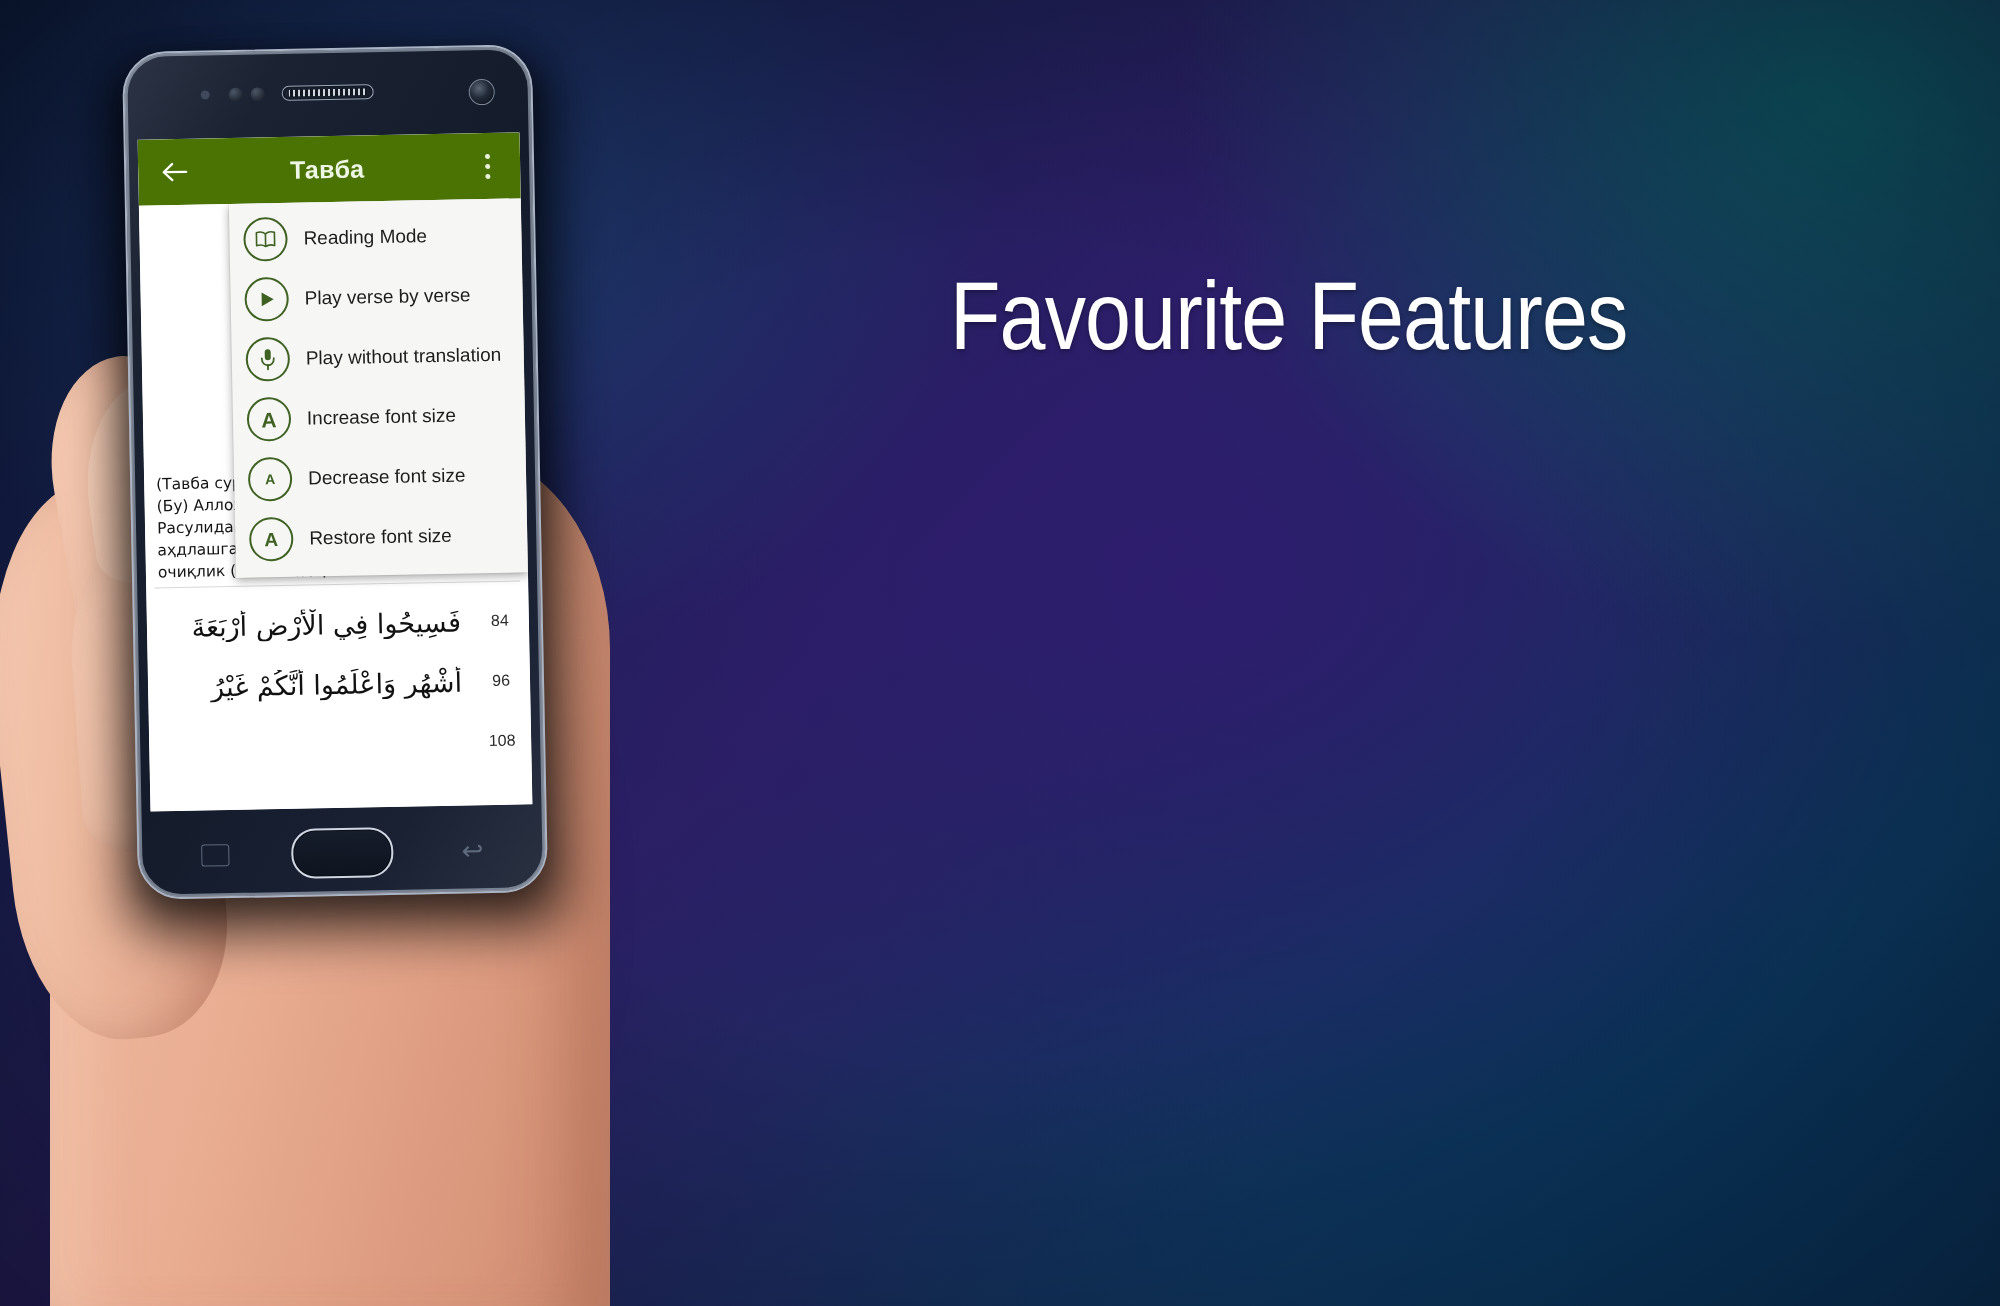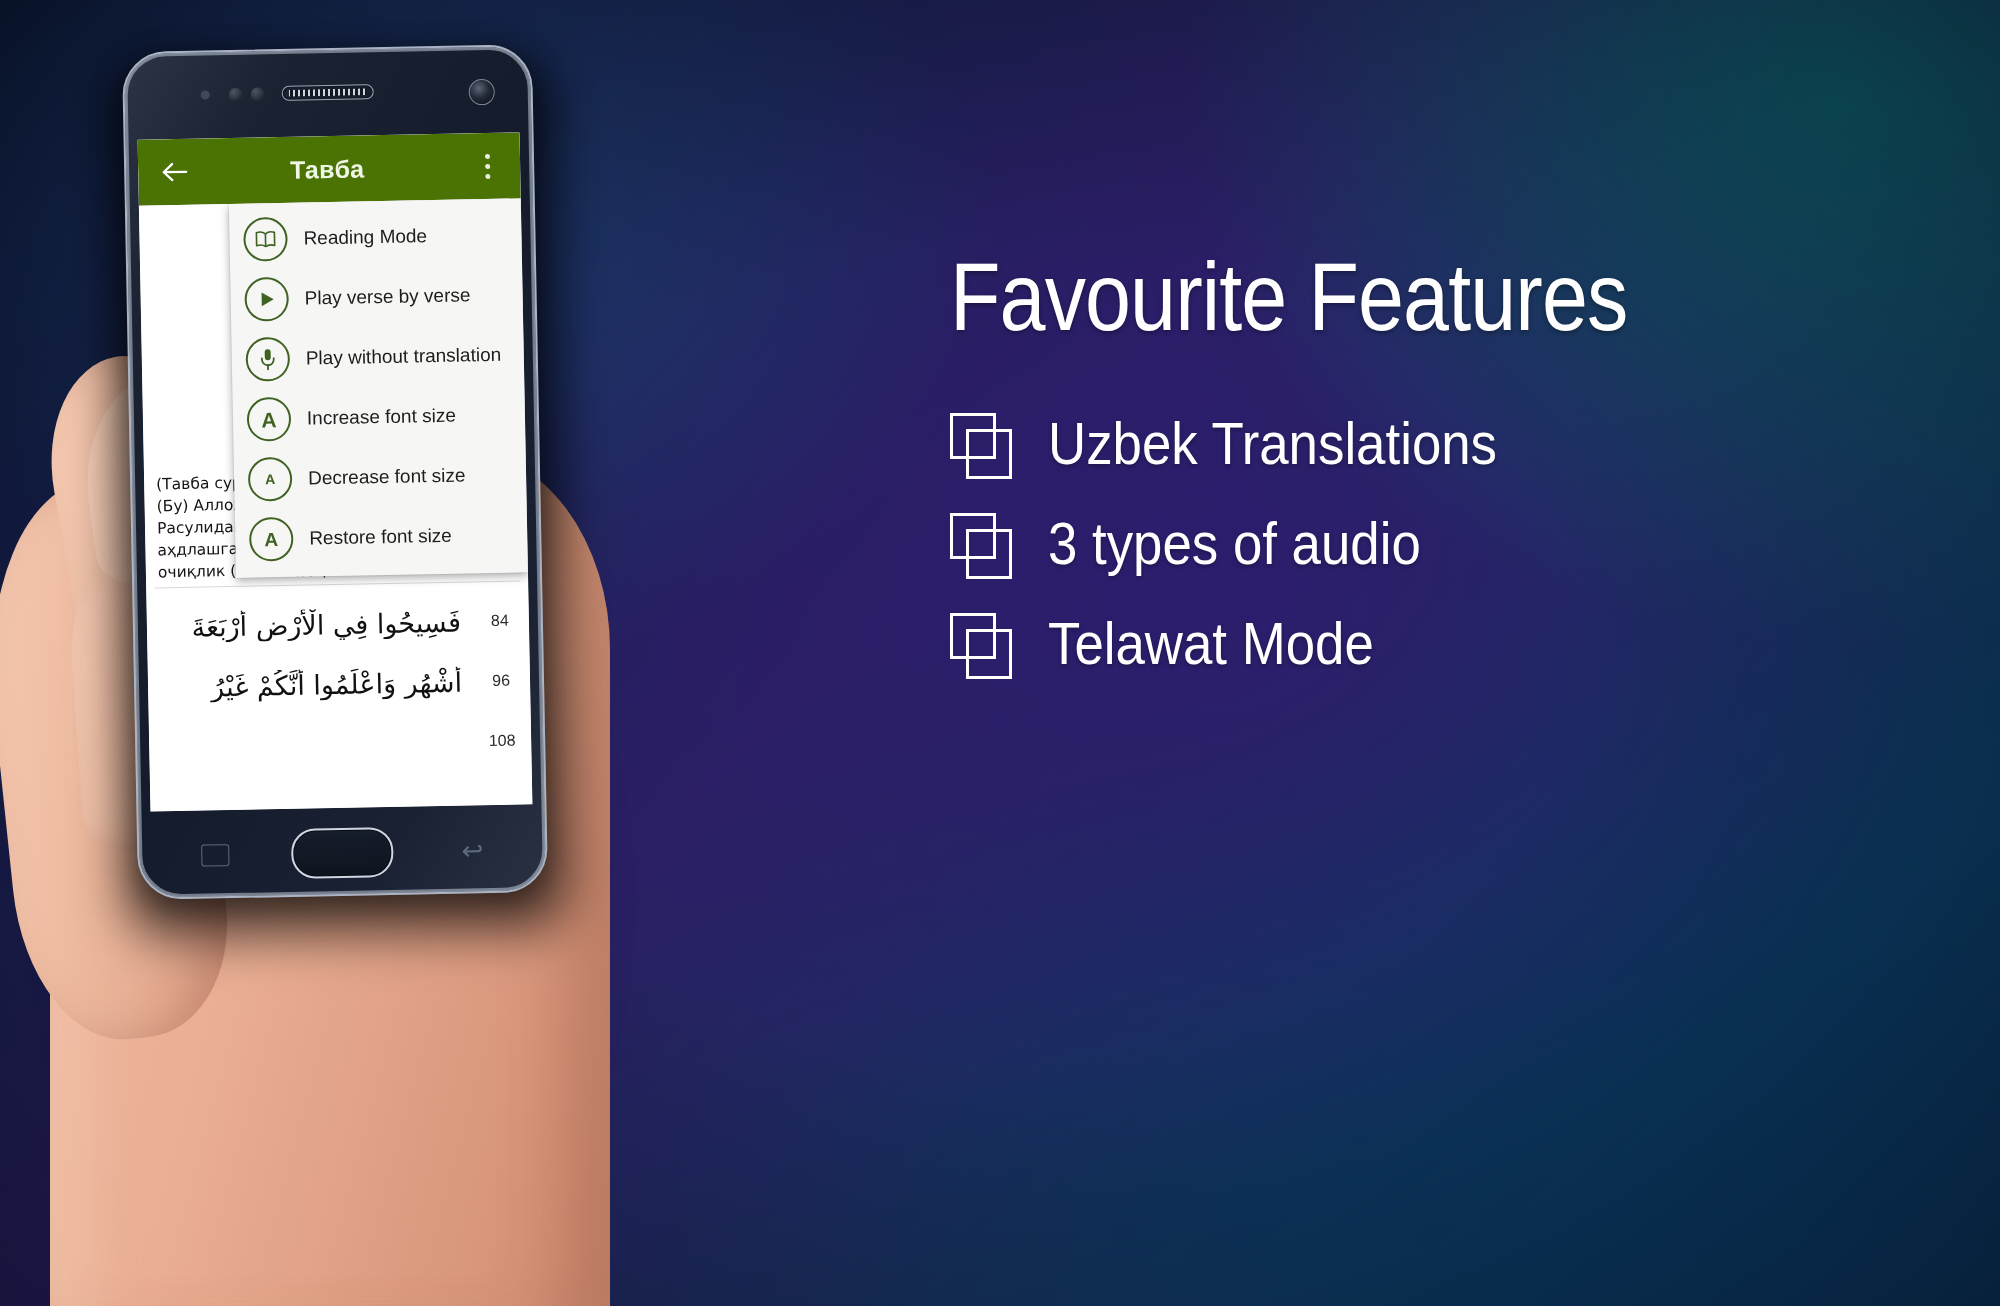--- a/index.html
+++ b/index.html
@@ -185,21 +185,21 @@
   .nav-recent{
     position:absolute;left:64px;top:50%;transform:translateY(-50%);
     width:26px;height:20px;border:1.8px solid #5e6a7d;border-radius:3px;
   }
   .nav-back{
     position:absolute;right:64px;top:50%;transform:translateY(-50%);
     color:#5e6a7d;font-size:26px;line-height:1;
   }
 
   
-  .panel{position:absolute;left:950px;top:249px;width:1010px;}
+  .panel{position:absolute;left:950px;top:268px;width:1010px;}
   .headline{
     color:#ffffff;font-size:96px;line-height:1;font-weight:normal;
     letter-spacing:-1px;
     transform:scaleX(.86);transform-origin:left center;
     white-space:nowrap;
     text-shadow:0 2px 6px rgba(0,0,0,.35);
   }
   .features{margin-top:68px;}
   .feature{display:flex;align-items:center;margin-bottom:38px;}
   .feat-icon{
@@ -352,42 +352,15 @@
     <div class="navbar">
       <div class="nav-recent"></div>
       <div class="home-btn"></div>
       <div class="nav-back">↩</div>
     </div>
   </div>
 
   <div class="panel">
     <div class="headline">Favourite Features</div>
 
-    <div class="features">
-
-      <div class="feature">
-        <div class="feat-icon">
-          <div class="sqa"></div>
-          <div class="sqb"></div>
-        </div>
-        <div class="feat-label">Uzbek Translations</div>
-      </div>
-
-      <div class="feature">
-        <div class="feat-icon">
-          <div class="sqa"></div>
-          <div class="sqb"></div>
-        </div>
-        <div class="feat-label">3 types of audio</div>
-      </div>
-
-      <div class="feature">
-        <div class="feat-icon">
-          <div class="sqa"></div>
-          <div class="sqb"></div>
-        </div>
-        <div class="feat-label">Telawat Mode</div>
-      </div>
-
-    </div>
   </div>
 
 </div>
 
 </body></html>

